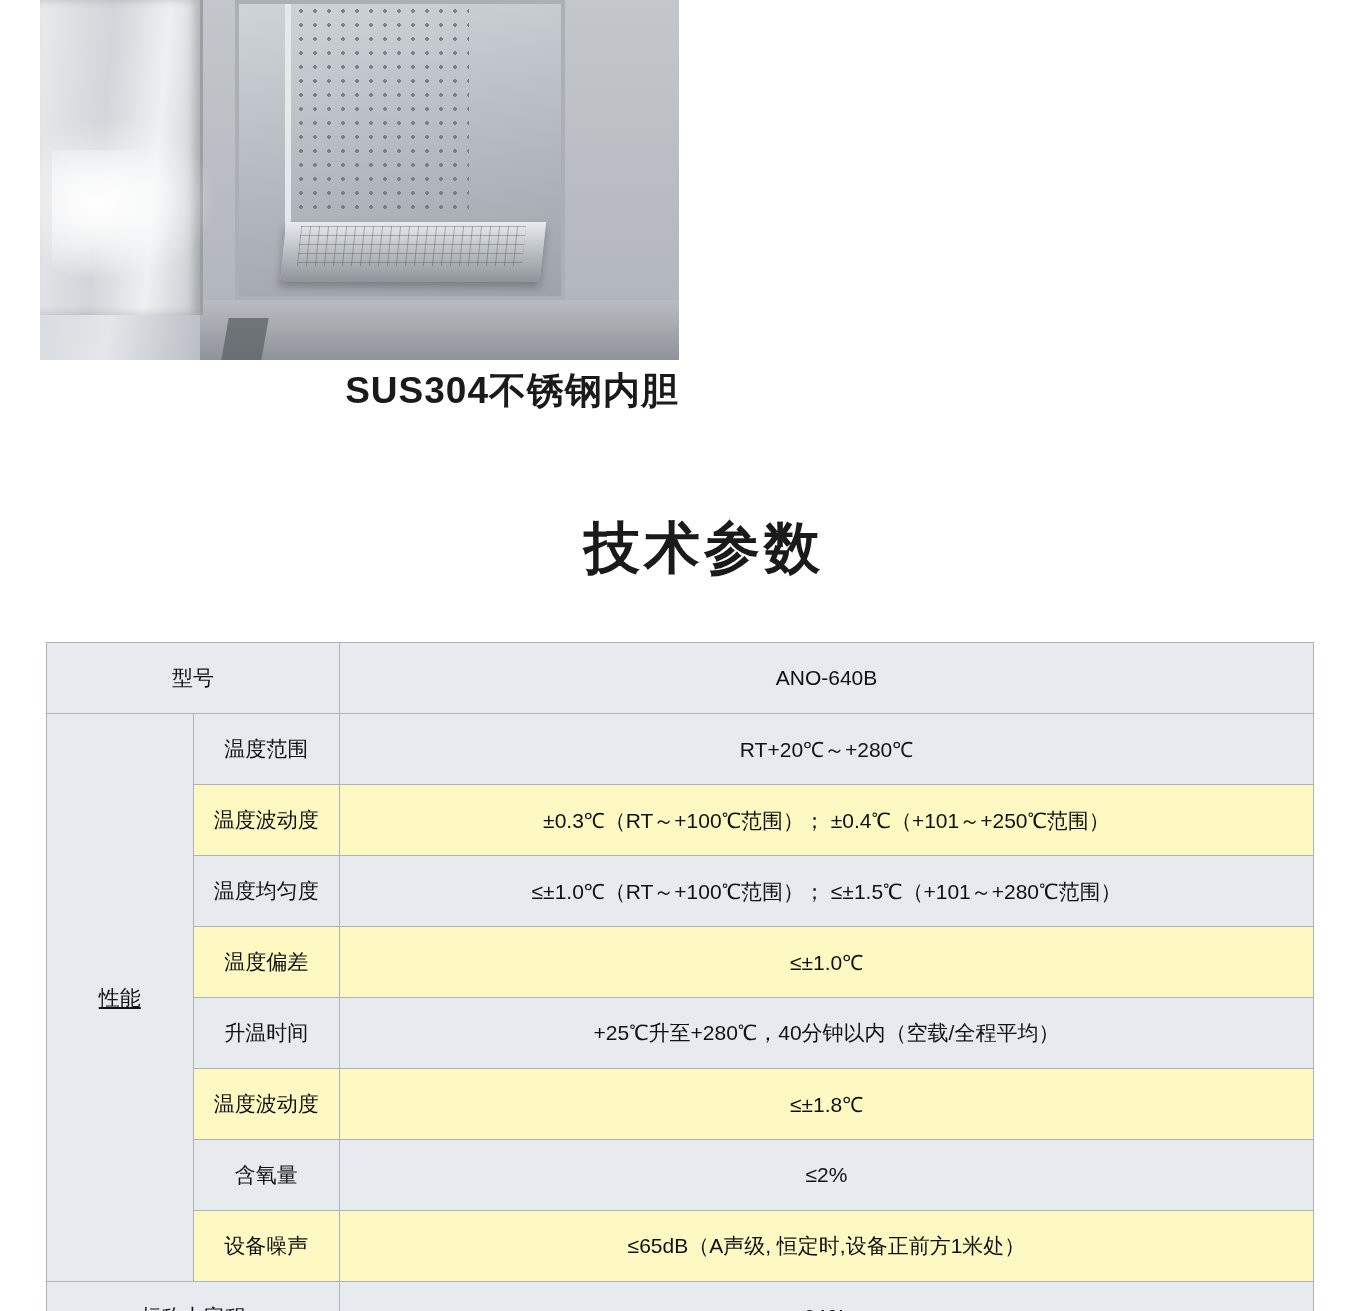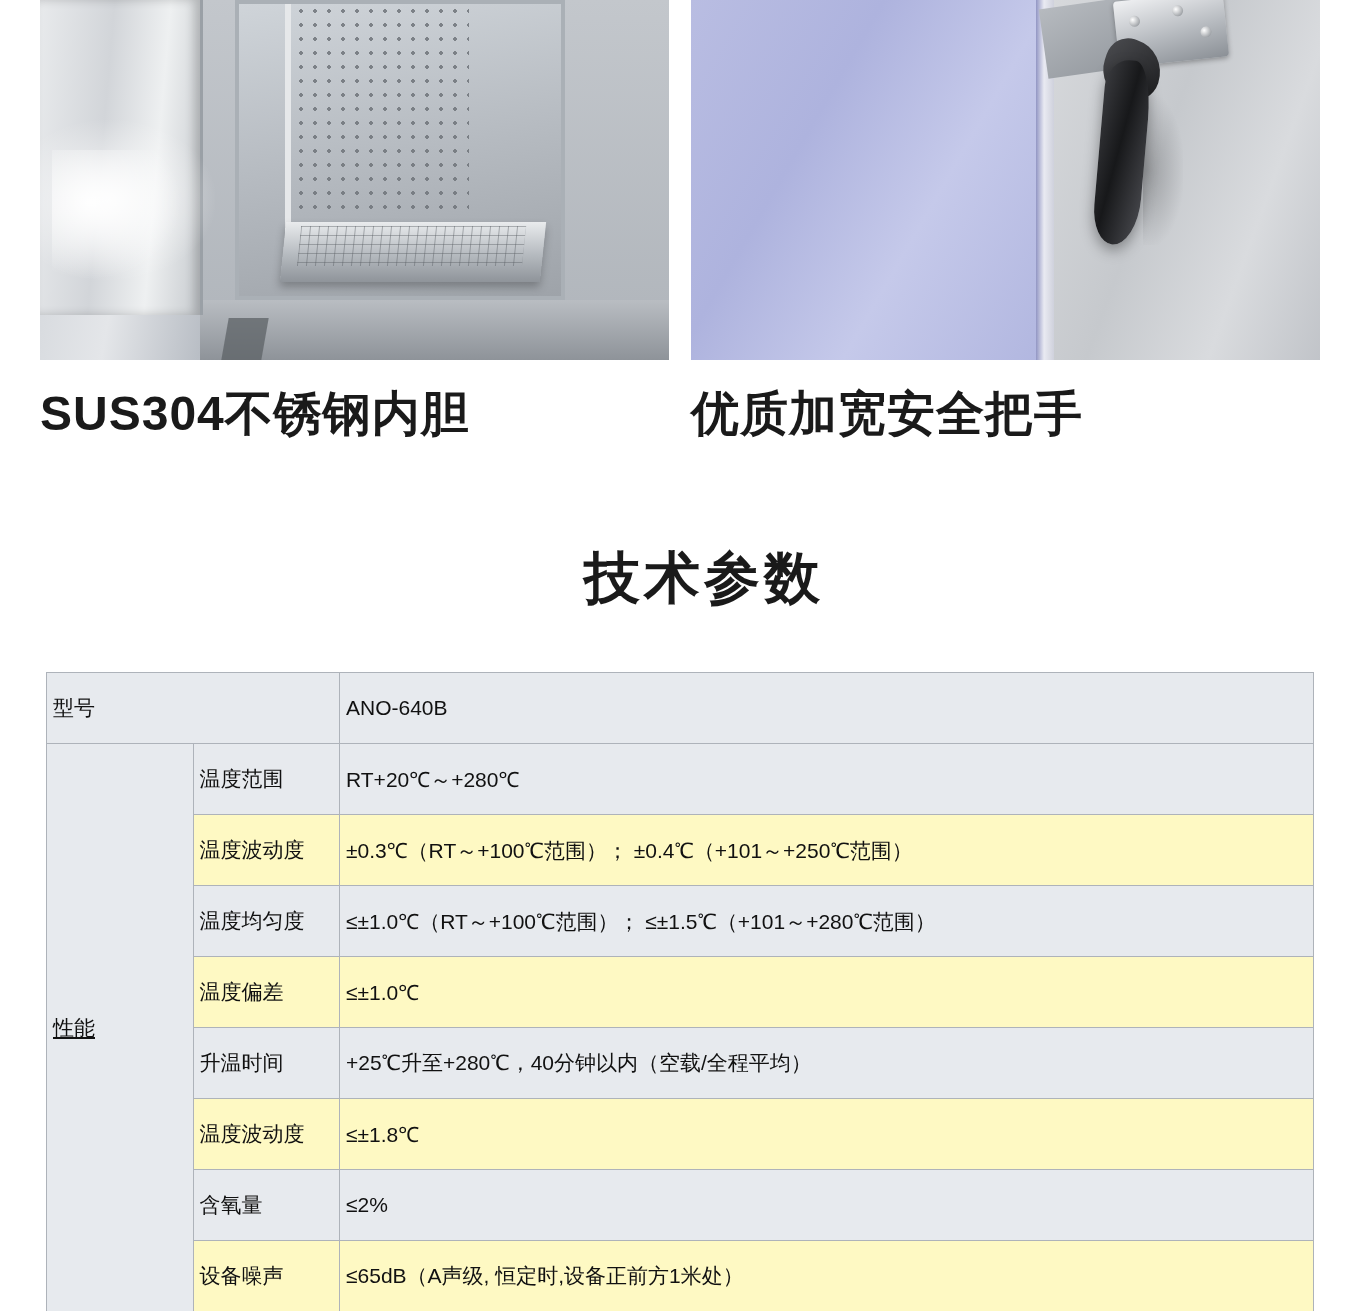--- a/index.html
+++ b/index.html
@@ -185,25 +185,25 @@
     transform: rotate(18deg);
   }
   .handle-shadow {
     position: absolute;
     left: 452px; top: 95px;
     width: 40px; height: 150px;
     background: radial-gradient(ellipse at 10% 50%, rgba(0,0,0,0.22), rgba(0,0,0,0) 75%);
   }
 
   .caption {
-    text-align: left;
-    font-size: 48px;
+    text-align: right;
+    font-size: 37px;
     font-weight: bold;
     color: #1a1a1a;
-    margin-top: 22px;
+    margin-top: 6px;
     letter-spacing: 1px;
   }
 
   
   .section-title {
     text-align: center;
     font-size: 56px;
     font-weight: bold;
     color: #1a1a1a;
     letter-spacing: 4px;
@@ -218,20 +218,21 @@
     box-sizing: border-box;
   }
   table.spec {
     border-collapse: collapse;
     width: 1268px;
     table-layout: fixed;
     font-size: 21px;
   }
   table.spec td {
     border: 1px solid #aeb3ba;
+    text-align: center;
     vertical-align: middle;
     height: 62px;
     padding: 4px 6px;
     color: #111;
     background: #e7eaee;
   }
   td.col-group { width: 90px; text-decoration: underline; }
   td.col-label { width: 190px; }
   td.val { background: #e7eaee; }
   tr.alt td { background: #fef9c3; }
@@ -256,39 +257,20 @@
         <div class="oven-legs"></div>
         <div class="oven-door">
           <div class="oven-door-glare"></div>
         </div>
         <div class="oven-highlight"></div>
       </div>
     </div>
     <div class="caption">SUS304不锈钢内胆</div>
   </div>
 
-  <div class="photo-cell">
-    <div class="photo">
-      <div class="handle-photo">
-        <div class="panel-blue"></div>
-        <div class="panel-blue-edge"></div>
-        <div class="door-body"></div>
-        <div class="hinge-plate"></div>
-        <div class="latch-metal">
-          <div class="latch-screw" style="left:14px; top:16px;"></div>
-          <div class="latch-screw" style="left:58px; top:10px;"></div>
-          <div class="latch-screw" style="left:84px; top:34px;"></div>
-        </div>
-        <div class="handle-shadow"></div>
-        <div class="handle-grip-top"></div>
-        <div class="handle-grip"></div>
-      </div>
-    </div>
-    <div class="caption">优质加宽安全把手</div>
-  </div>
 
 </div>
 
 <div class="section-title">技术参数</div>
 
 <div class="table-wrap">
   <table class="spec">
     <tbody>
       <tr>
         <td class="model-label" colspan="2">型号</td>

